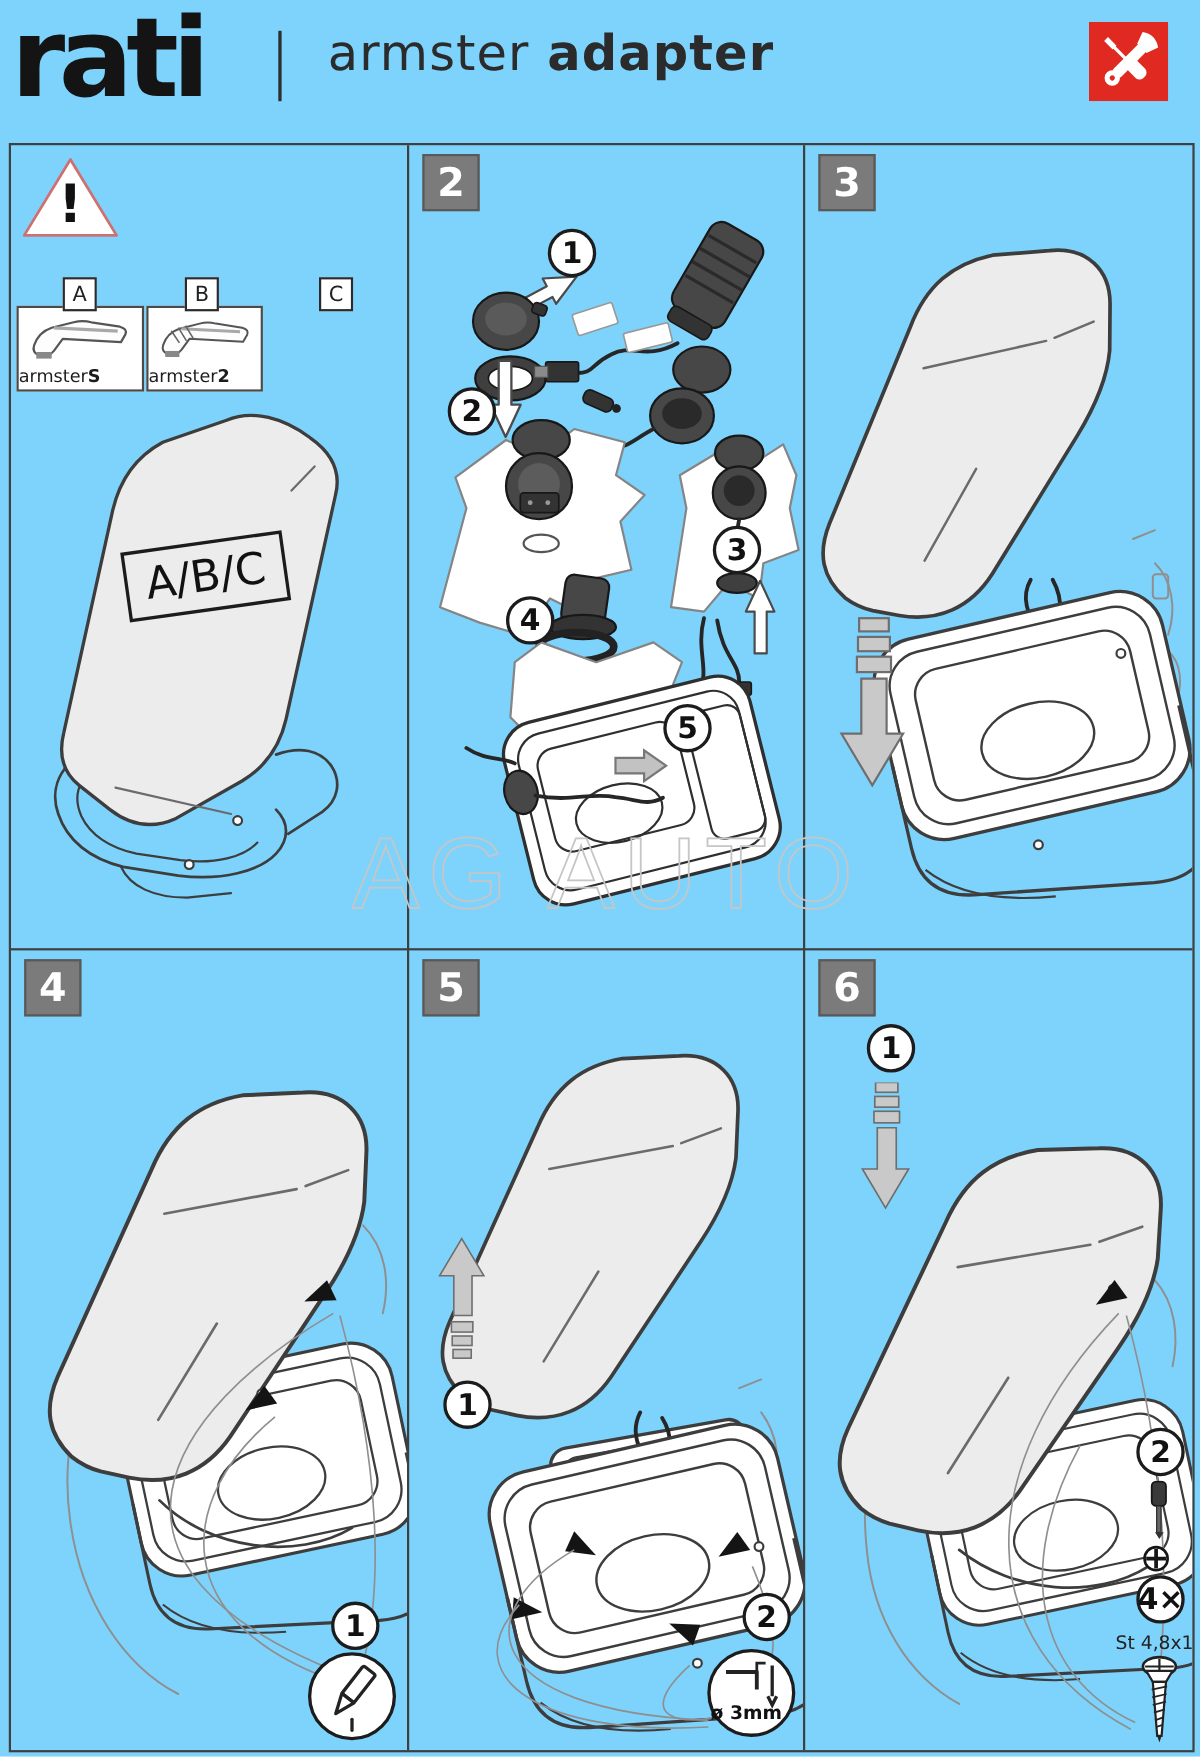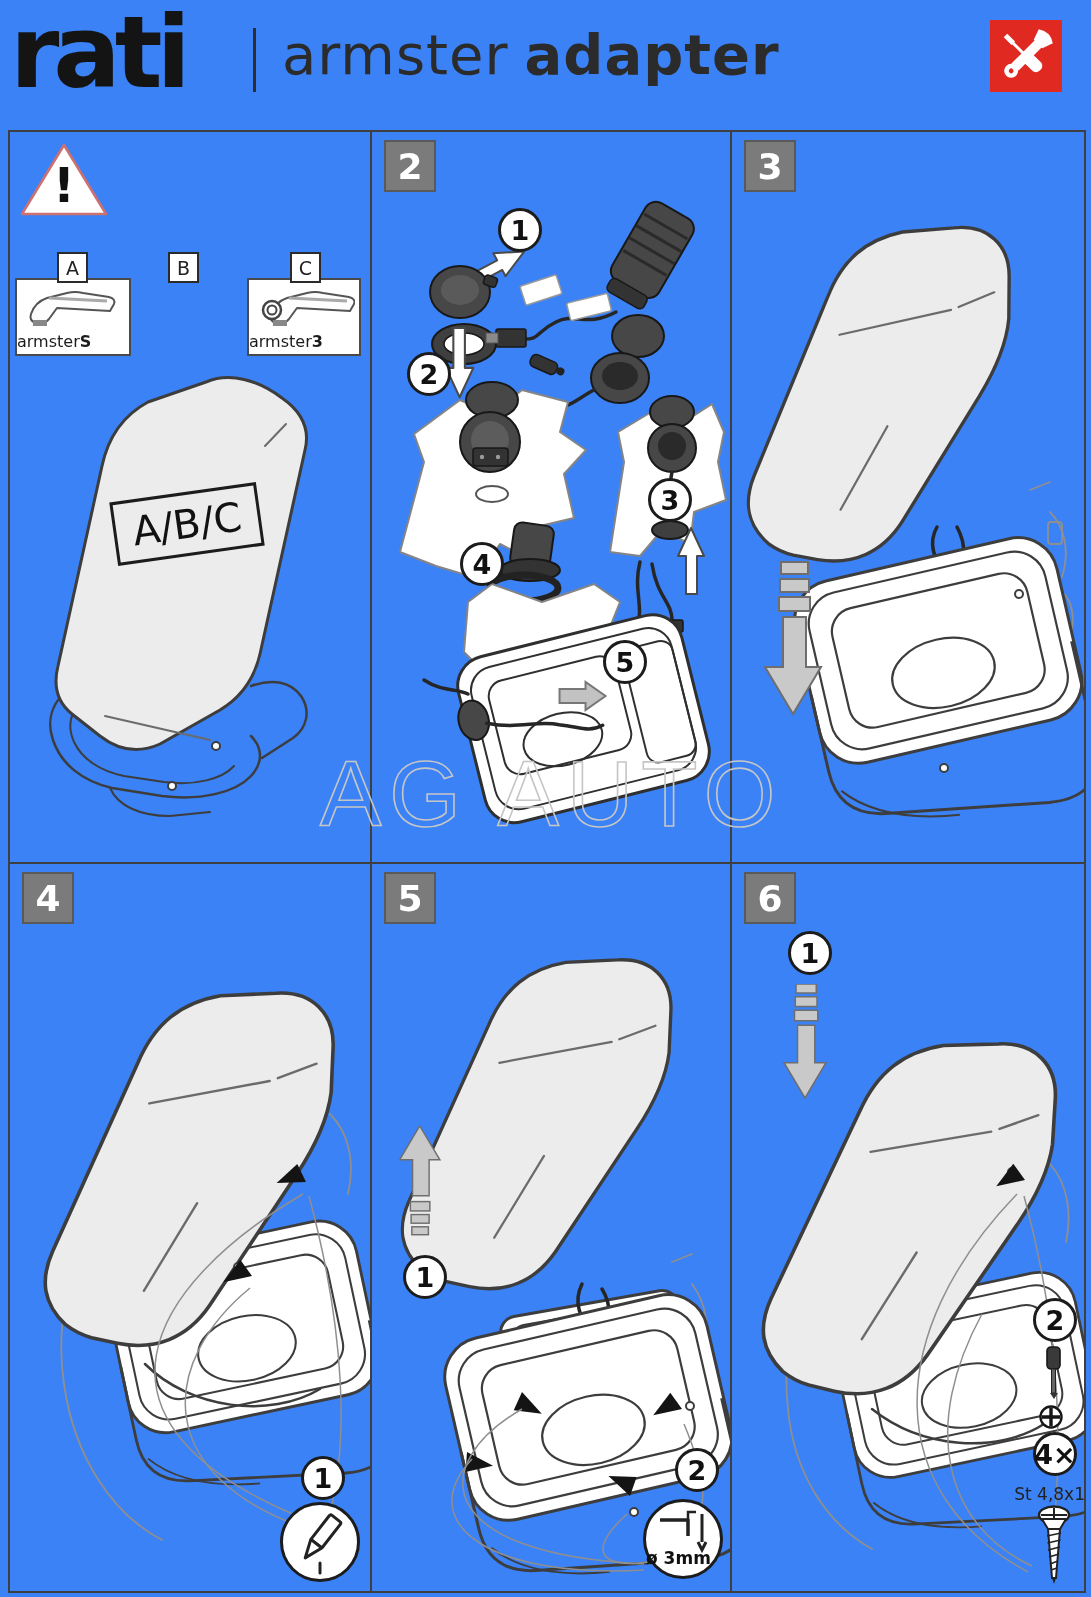--- a/index.html
+++ b/index.html
@@ -1,24 +1,24 @@
 <!DOCTYPE html>
 <html><head>
 <meta charset="utf-8">
 <style>
   html,body { margin:0; padding:0; background:#ffffff; }
   .page {
-    position:relative; width:1091px; height:1597px; background:#3b82f6;
+    position:relative; width:1091px; height:1597px; background:#7dd3fc;
     font-family:"DejaVu Sans","Liberation Sans",sans-serif; color:#1a1a1a; overflow:hidden;
   }
   
   .logo { position:absolute; left:10px; top:-6px; font-size:100px; font-weight:bold;
           letter-spacing:-6px; color:#141414; }
   .hdr-divider { position:absolute; left:253px; top:28px; width:3px; height:64px; background:#2e2e2e; }
-  .hdr-title { position:absolute; left:282px; top:22px; font-size:56px; color:#2b2b2b; white-space:nowrap; }
+  .hdr-title { position:absolute; left:298px; top:22px; font-size:45px; color:#2b2b2b; white-space:nowrap; }
   .hdr-title .light { font-weight:400; letter-spacing:1px; }
   .hdr-title .med   { font-weight:bold; letter-spacing:1px; margin-left:16px; }
   .tools-badge { position:absolute; left:990px; top:20px; width:72px; height:72px; }
   
   .grid { position:absolute; left:8px; top:130px; width:1078px; height:1463px;
           border:2px solid #3f3f3f; box-sizing:border-box; }
   .vline { position:absolute; top:0; width:2px; height:100%; background:#3f3f3f; }
   .hline { position:absolute; left:0; top:730px; width:100%; height:2px; background:#3f3f3f; }
   .panel { position:absolute; overflow:hidden; }
   .panel svg.art { position:absolute; left:0; top:0; }
@@ -142,27 +142,26 @@
       <div class="tab" style="left:47px;top:120px">A</div>
       <div class="tab" style="left:158px;top:120px">B</div>
       <div class="tab" style="left:280px;top:120px">C</div>
 
       <div class="vbox" style="left:5px;top:146px;width:112px;height:74px">
         <svg width="100" height="44" viewBox="0 0 100 44">
             <use href="#g-mini"></use>
           </svg>
         <div class="vlabel"><span>armster</span><b>S</b></div>
       </div>
-      <div class="vbox" style="left:237px;top:146px;width:110px;height:74px">
-        <svg width="100" height="44" viewBox="0 0 100 44">
-          <use href="#g-mini" transform="translate(8,0)"></use>
-          <circle cx="17" cy="24" r="9" fill="#fff" stroke="#444" stroke-width="2.5"></circle>
-          <circle cx="17" cy="24" r="4.5" fill="none" stroke="#444" stroke-width="2"></circle>
+      <div class="vbox" style="left:123px;top:146px;width:102px;height:74px">
+        <svg width="92" height="44" viewBox="0 0 100 44">
+          <use href="#g-mini"></use>
+          <path d="M16 14 l8 12 M23 11 l8 13 M30 9 l8 13" stroke="#666" stroke-width="1.6"></path>
         </svg>
-        <div class="vlabel"><span>armster</span><b>3</b></div>
+        <div class="vlabel"><span>armster</span><b>2</b></div>
       </div>
 
       <div class="abc-label">A/B/C</div>
 
       <svg class="art" style="top:222px" width="360" height="508" viewBox="0 0 360 508">
 
         <path class="ln" d="M62 332 C42 347 36 366 43 386 C51 410 72 427 102 434 L152 442 C192 447 226 438 241 422 C253 409 253 394 241 382"></path>
         <path class="ln" style="stroke-width:2" d="M75 345 C60 357 57 372 64 388 C72 405 90 417 114 422 L154 428 C186 432 212 425 224 412"></path>
         <path class="ln" d="M241 332 C263 324 281 328 291 342 C301 357 297 374 283 384 L252 404"></path>
         <path class="ln" style="stroke-width:2" d="M100 434 C108 452 130 462 160 462 L200 458"></path>

